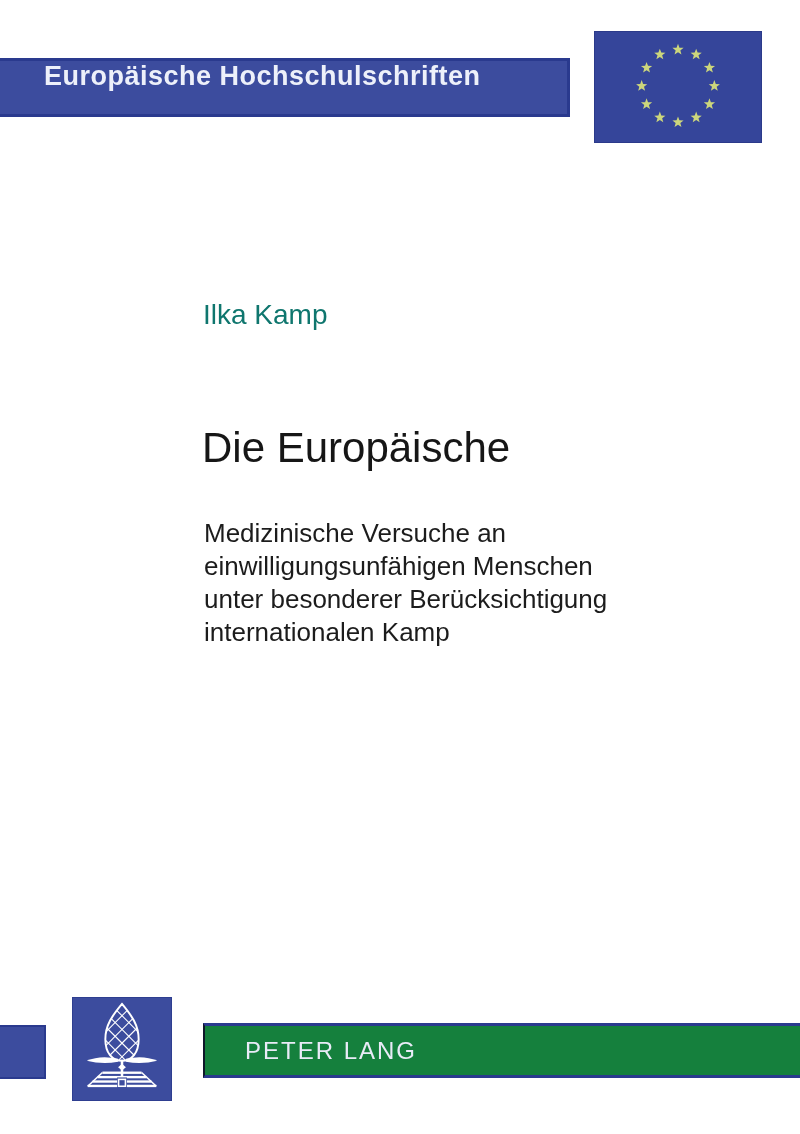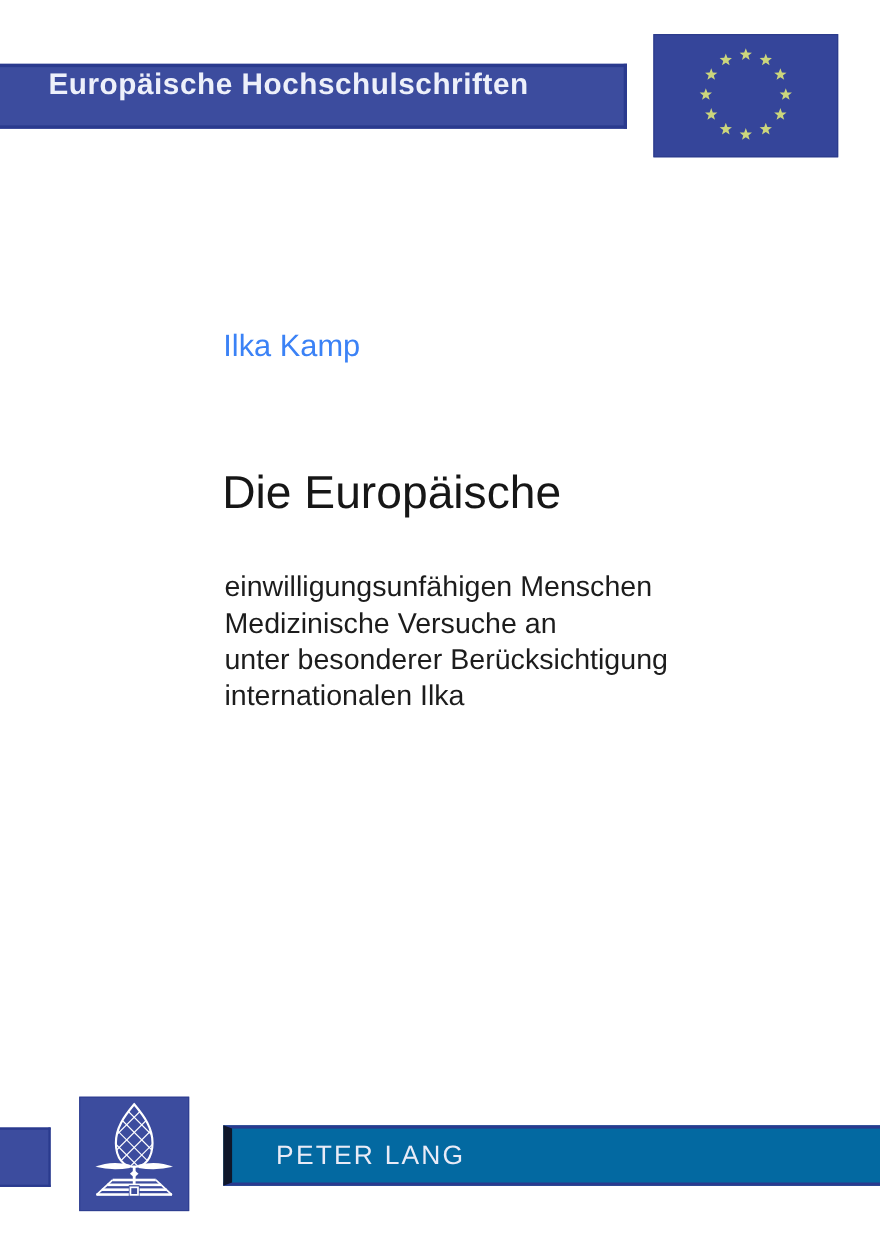--- a/index.html
+++ b/index.html
@@ -42,21 +42,21 @@
     border: 1px solid #2b3a8a;
     box-sizing: border-box;
   }
   .eu-flag svg { display: block; width: 100%; height: 100%; }
 
   
   .author {
     position: absolute;
     left: 203px; top: 299px;
     font-size: 28px;
-    color: #3b82f6;
+    color: #0f766e;
   }
   .title {
     position: absolute;
     left: 202px; top: 424px;
     margin: 0;
     font-size: 42px;
     font-weight: 400;
     line-height: 47px;
     color: #161616;
   }
@@ -86,24 +86,24 @@
     width: 100px; height: 104px;
     background: #3c4c9e;
     border: 1px solid #2e3e90;
     box-sizing: border-box;
   }
   .publisher-logo svg { display: block; width: 100%; height: 100%; }
   .publisher-banner {
     position: absolute;
     left: 203px; top: 1023px;
     width: 597px; height: 55px;
-    background: #0369a1;
+    background: #15803d;
     border-top: 3px solid #2a3a8e;
     border-bottom: 3px solid #2a3a8e;
-    border-left: 8px solid #0f172a;
+    border-left: 2px solid #0f172a;
     box-sizing: border-box;
     display: flex;
     align-items: center;
     padding-left: 40px;
   }
   .publisher-banner .wordmark {
     color: #e9ebf7;
     font-size: 24px;
     letter-spacing: 2px;
     white-space: nowrap;
@@ -138,24 +138,24 @@
     </svg>
   </div>
 
   <div class="author">Ilka Kamp</div>
 
   <h1 class="title">
     <span>Die Europäische</span>
   </h1>
 
   <div class="subtitle">
+    <span>Medizinische Versuche an</span>
     <span>einwilligungsunfähigen Menschen</span>
-    <span>Medizinische Versuche an</span>
     <span>unter besonderer Berücksichtigung</span>
-    <span>internationalen Ilka</span>
+    <span>internationalen Kamp</span>
   </div>
 
   <div class="bottom-stub"></div>
 
   <div class="publisher-logo">
     <svg viewBox="0 0 100 104">
       <defs>
         <clipPath id="coneClip">
           <path d="M50,6 C40,18 33,28 33,42 C33,56 40,64 50,64 C60,64 67,56 67,42 C67,28 60,18 50,6 Z"></path>
         </clipPath>

